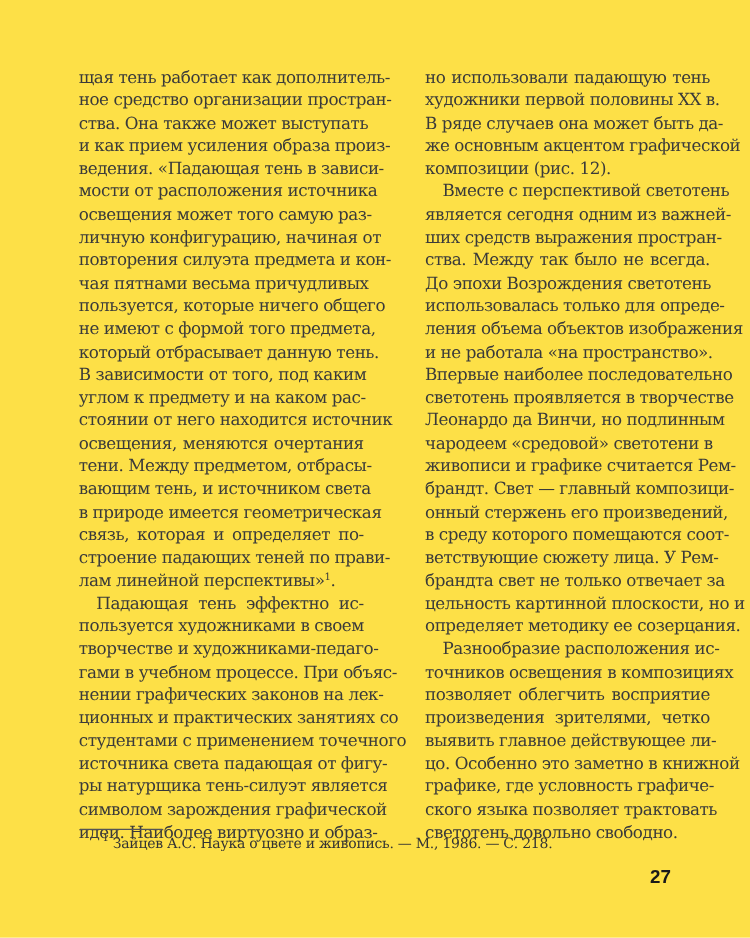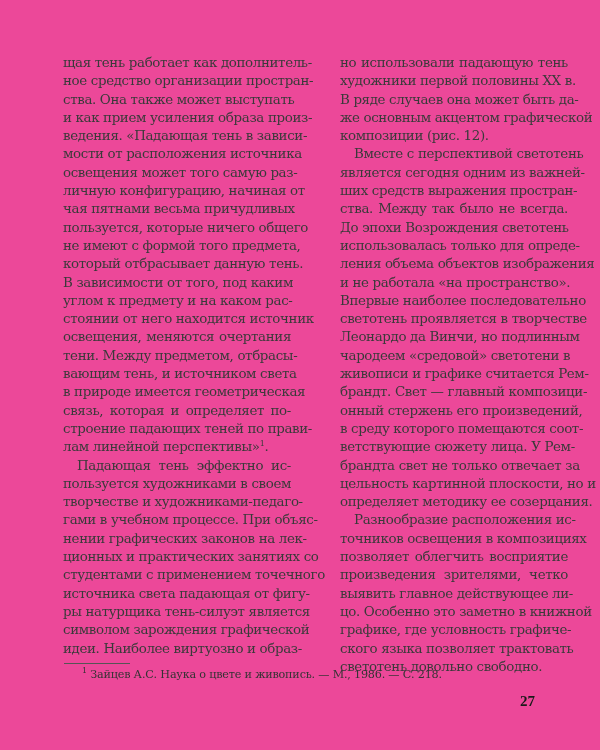--- a/index.html
+++ b/index.html
@@ -1,47 +1,48 @@
 <!DOCTYPE html>
 <html><head>
 <meta charset="utf-8">
 <style>
   html, body { margin: 0; padding: 0; background: #ffffff; }
   body { width: 600px; height: 750px; position: relative; overflow: hidden;
          font-family: "DejaVu Serif", "Liberation Serif", serif; color: #3a3a3a; }
-  .page { position: absolute; inset: 0; background: #ec4899; }
+  .page { position: absolute; inset: 0; background: #fde047; }
   .col { position: absolute; top: 54px; width: 228px; }
   .col.left { left: 63px; }
   .col.right { left: 309px; margin-left: 31px; }
   .line { height: 18.3px; line-height: 18.3px; font-size: 13.4px; white-space: nowrap;
           text-align: justify; text-align-last: justify; letter-spacing: -0.35px; }
   .line.last { text-align-last: left; }
   .line.indent { padding-left: 14px; }
   sup { font-size: 8px; line-height: 0; vertical-align: 5px; }
   .fn-rule { position: absolute; left: 64px; top: 663px; width: 66px; height: 0;
              border-top: 1px solid #555; }
   .footnote { position: absolute; left: 82px; top: 668px; font-size: 11.2px;
               line-height: 14px; color: #333; white-space: nowrap; letter-spacing: -0.2px; }
   .footnote .author { }
-  .page-number { position: absolute; left: 520px; top: 693px; font-family: Liberation Serif, serif;
+  .page-number { position: absolute; left: 520px; top: 693px; font-family: Liberation Sans, sans-serif;
                  font-weight: bold; font-size: 15px; color: #1a1a1a; }
 </style>
 </head>
 <body>
 
 <div class="page">
   <div class="col left" id="col-left">
       <div class="line"><span>щая тень работает как дополнитель-</span></div>
       <div class="line"><span>ное средство организации простран-</span></div>
       <div class="line"><span>ства. Она также может выступать</span></div>
       <div class="line"><span>и как прием усиления образа произ-</span></div>
       <div class="line"><span>ведения. «Падающая тень в зависи-</span></div>
       <div class="line"><span>мости от расположения источника</span></div>
       <div class="line"><span>освещения может того самую раз-</span></div>
       <div class="line"><span>личную конфигурацию, начиная от</span></div>
+      <div class="line"><span>повторения силуэта предмета и кон-</span></div>
       <div class="line"><span>чая пятнами весьма причудливых</span></div>
       <div class="line"><span>пользуется, которые ничего общего</span></div>
       <div class="line"><span>не имеют с формой того предмета,</span></div>
       <div class="line"><span>который отбрасывает данную тень.</span></div>
       <div class="line"><span>В зависимости от того, под каким</span></div>
       <div class="line"><span>углом к предмету и на каком рас-</span></div>
       <div class="line"><span>стоянии от него находится источник</span></div>
       <div class="line"><span>освещения, меняются очертания</span></div>
       <div class="line"><span>тени. Между предметом, отбрасы-</span></div>
       <div class="line"><span>вающим тень, и источником света</span></div>

